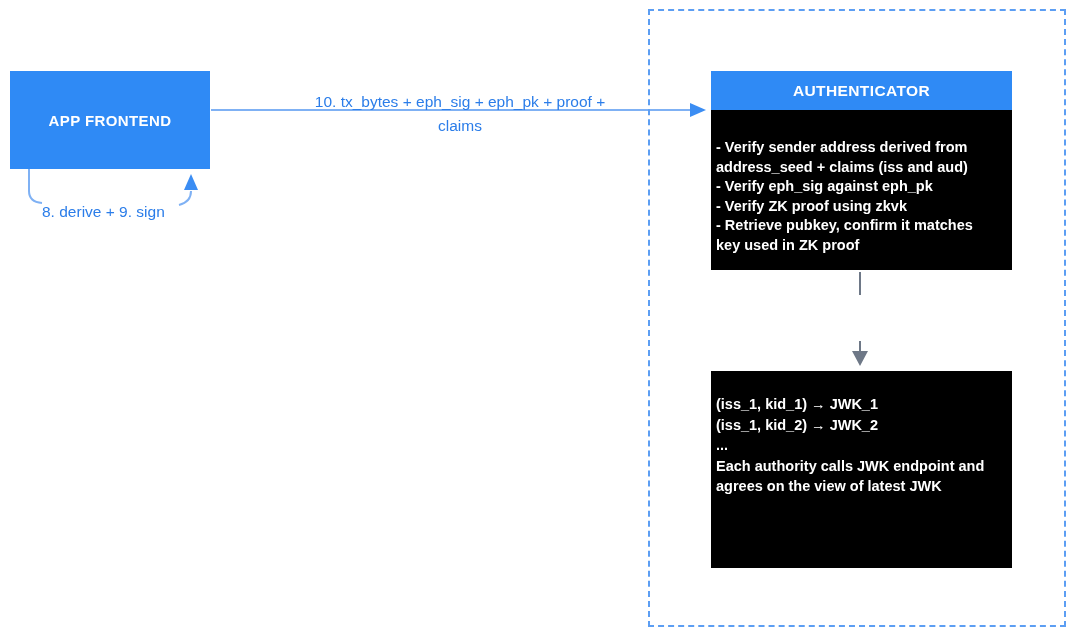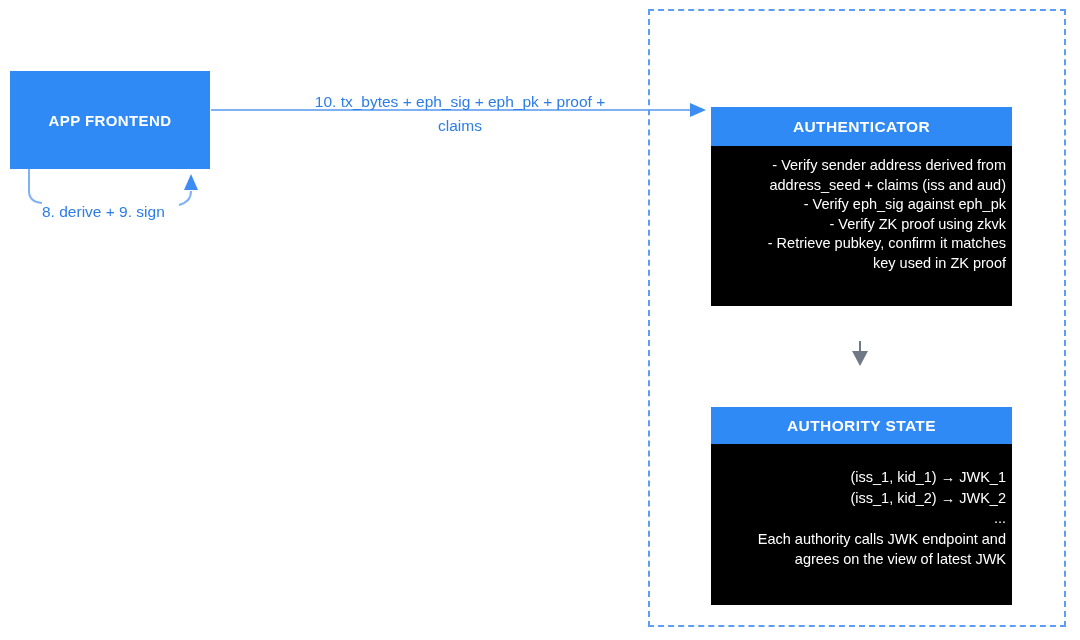--- a/index.html
+++ b/index.html
@@ -13,28 +13,27 @@
   
   .node-box {
     background:var(--box-blue); color:#ffffff;
     display:flex; align-items:center; justify-content:center;
     font-weight:bold; font-size:15px; letter-spacing:.4px;
   }
   .panel { position:absolute; }
   .panel-header {
     background:var(--box-blue); color:#ffffff;
     display:flex; align-items:center; justify-content:center;
-    font-weight:bold; font-size:15.5px; letter-spacing:.4px;margin-top:36px;
+    font-weight:bold; font-size:15.5px; letter-spacing:.4px;
   }
   .panel-body {
     background:var(--panel-black); color:#ffffff;
-    font-weight:normal; font-size:14.5px; line-height:19.5px;
+    font-weight:bold; font-size:14.5px; line-height:19.5px;
     white-space:pre-line; box-sizing:border-box;
-    padding:10px 6px 0 5px;
-    text-align:right;
+    padding:28px 6px 0 5px;
   }
   .panel-body.state { line-height:20.5px; padding-top:23px; }
 
   
   #authority-container {
     border:2px dashed var(--dash-blue);
     box-sizing:border-box;
   }
   .container-label {
     color:var(--authority-label-blue);
@@ -98,21 +97,20 @@
     <div class="panel-body" style="height:160px;">- Verify sender address derived from
 address_seed + claims (iss and aud)
 - Verify eph_sig against eph_pk
 - Verify ZK proof using zkvk
 - Retrieve pubkey, confirm it matches
 key used in ZK proof</div>
   </div>
 
 
   <div class="panel" style="left:711px; top:371px; width:301px;">
-    <div class="panel-header" style="height:37px;">AUTHORITY STATE</div>
-    <div class="panel-body state" style="height:161px;">(iss_1, kid_1) → JWK_1
+    <div class="panel-body state" style="height:197px;">(iss_1, kid_1) → JWK_1
 (iss_1, kid_2) → JWK_2
 ...
 Each authority calls JWK endpoint and
 agrees on the view of latest JWK</div>
   </div>
 
 </div>
 
 </body></html>

